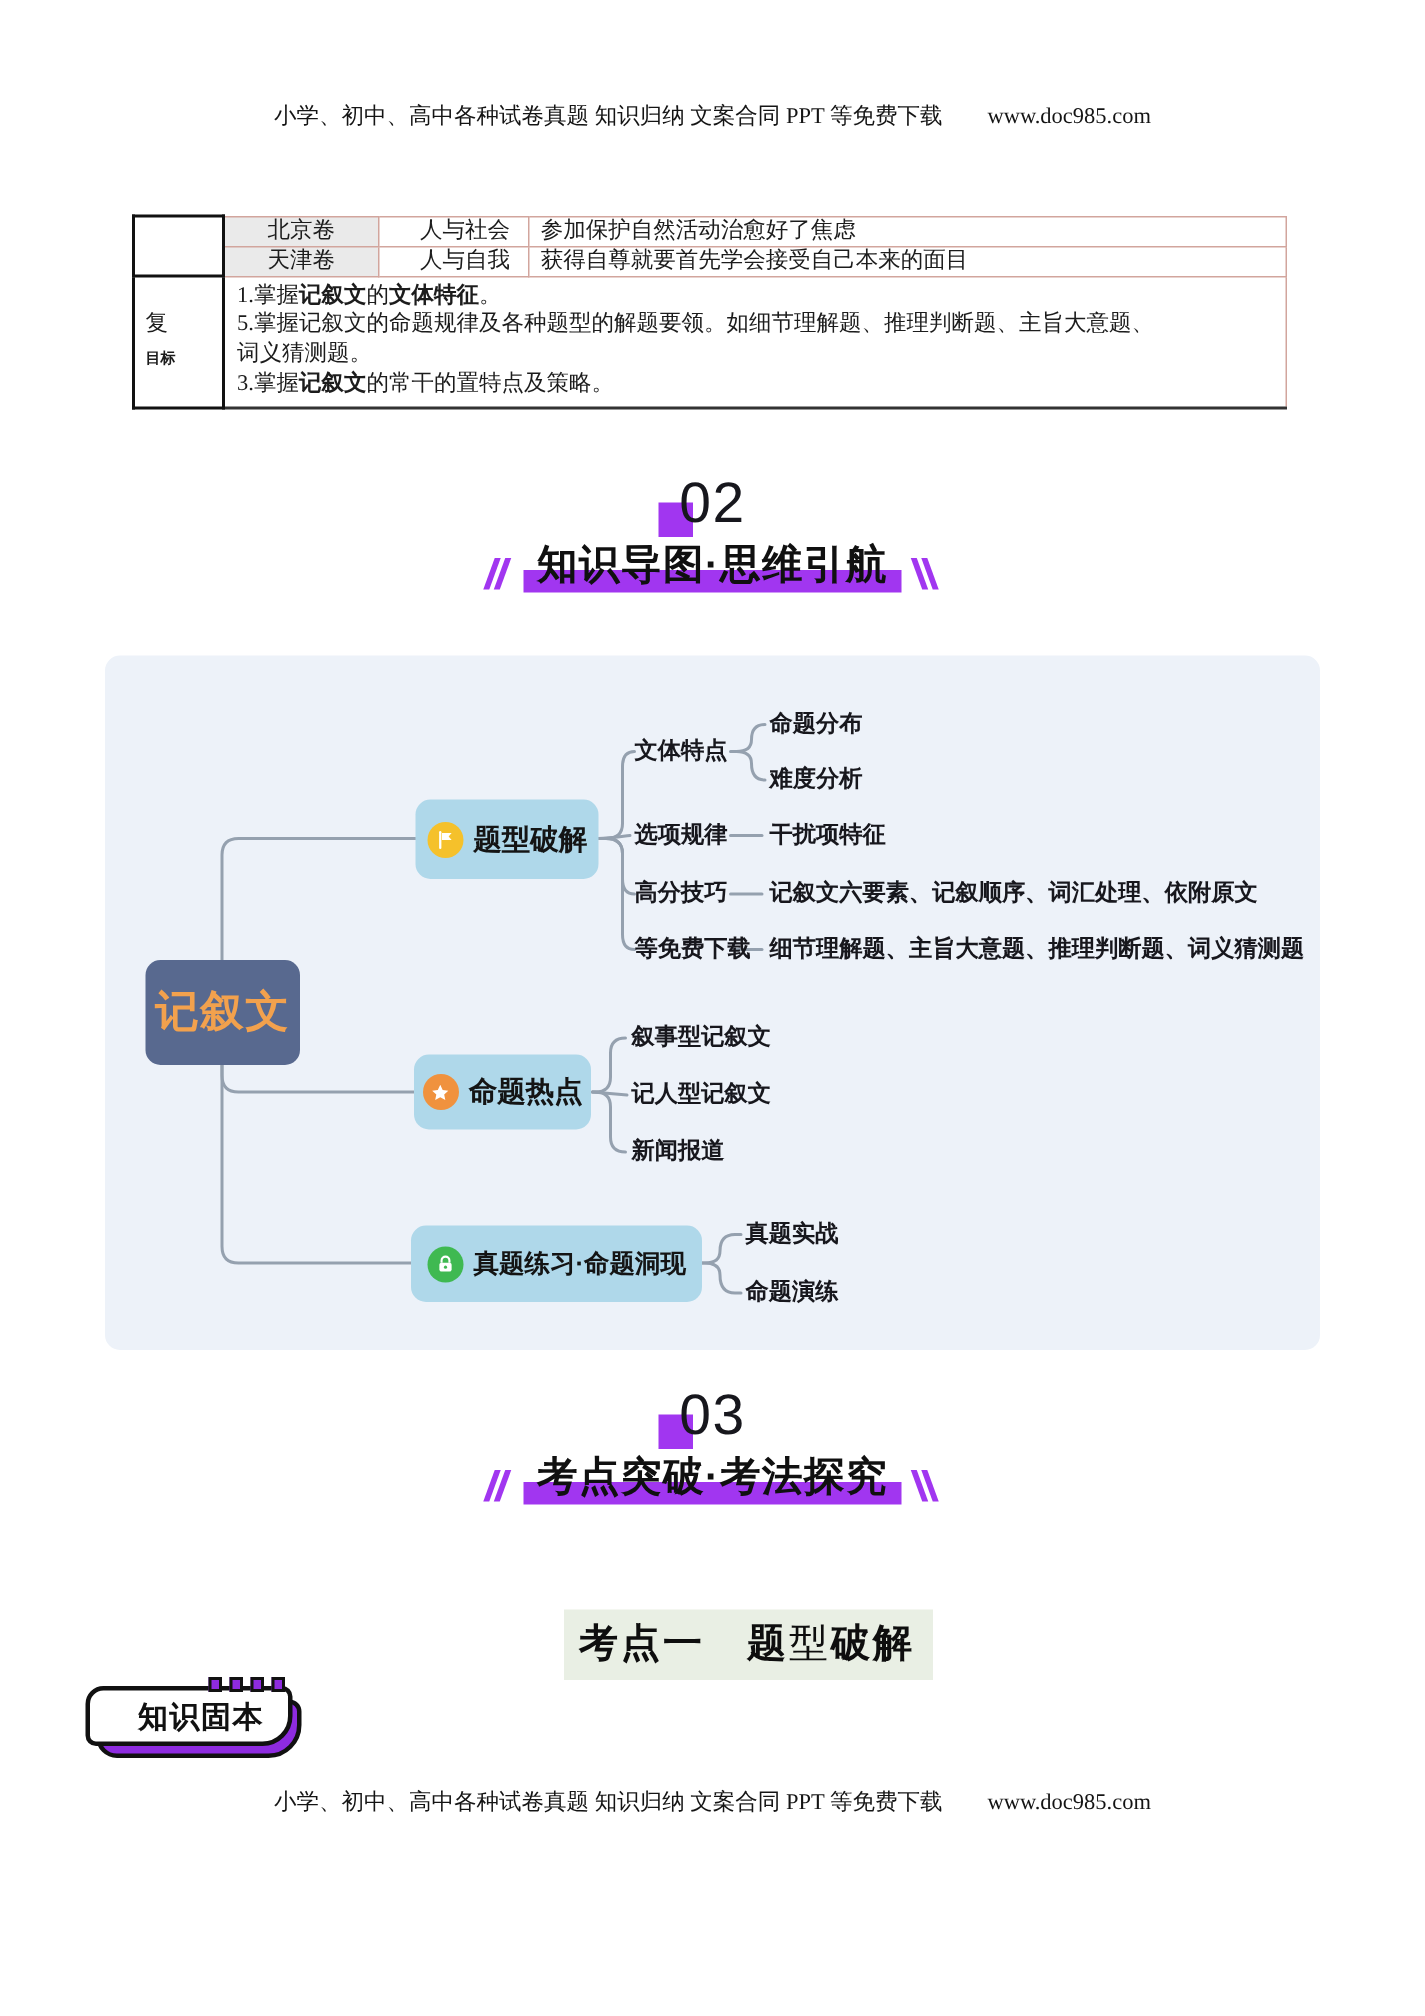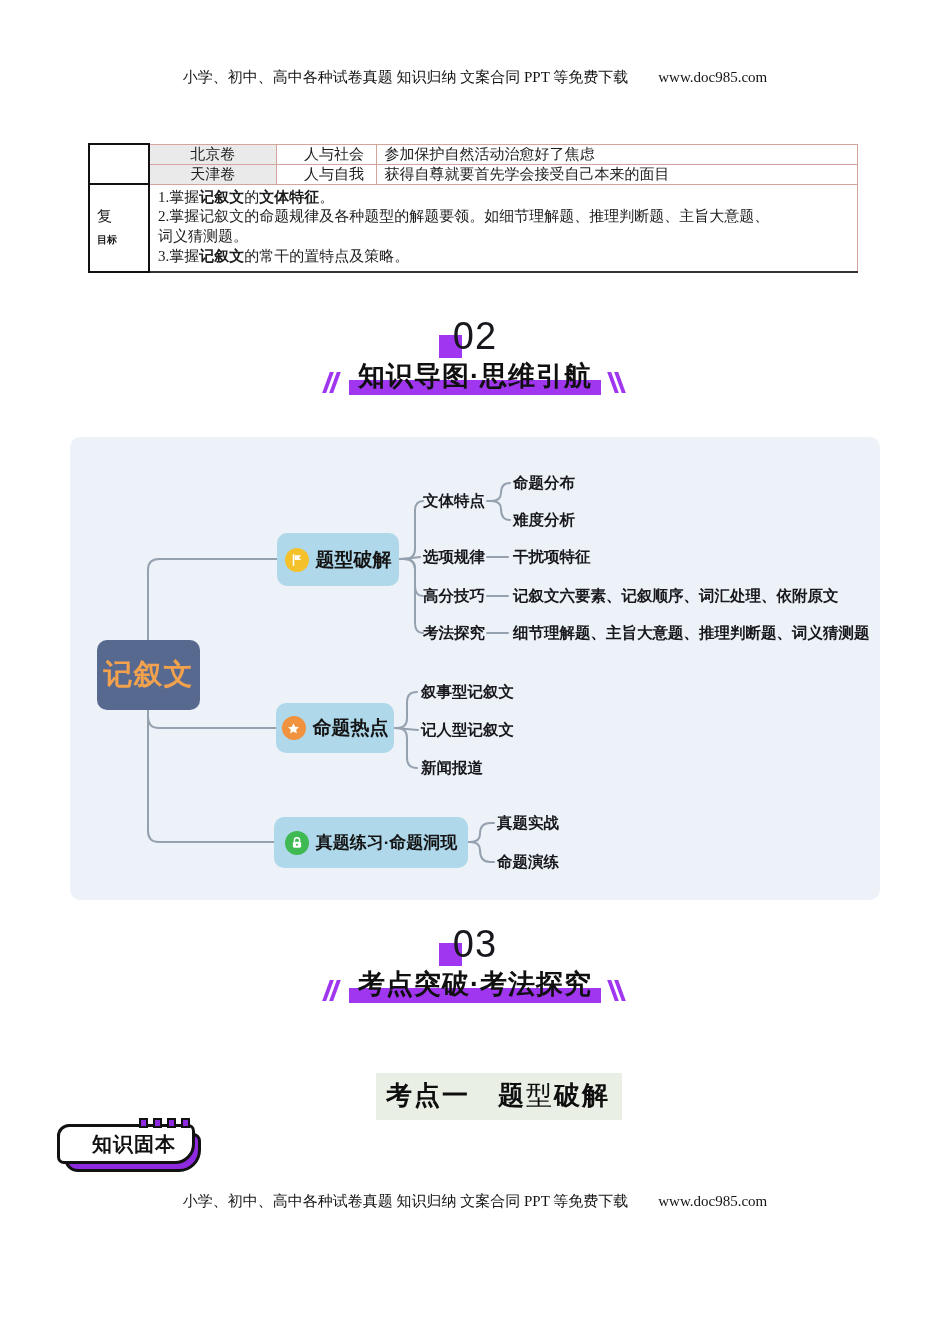--- a/index.html
+++ b/index.html
@@ -22,21 +22,21 @@
   
   #exam-table {
     position:absolute; left:88px; top:143px; width:770px;
     border-collapse:collapse; font-size:15px; color:#1c1c1c;
   }
   #exam-table td { border:1px solid #d2a59d; line-height:19px; }
   #exam-table td.c1 {
     width:60px; border-left:2px solid #111; border-right:2px solid #111;
     border-top:2px solid #111; border-bottom:2px solid #111;
   }
-  #exam-table td.c2 { width:127px; background:#eaeaea; text-align:center; }
+  #exam-table td.c2 { width:103px; background:#eaeaea; text-align:center; }
   #exam-table td.c3 { width:100px; text-align:center;padding-left:16px; }
   #exam-table td.c4 { text-align:left; padding-left:8px; }
   #exam-table tr.r1 td { height:20px; }
   #exam-table tr.r2 td { height:19px; }
   #exam-table td.goalhead { padding-left:7px; vertical-align:middle; line-height:22px; font-size:15px; }
   #exam-table td.goalhead .gh2 { font-size:10px; }
   #exam-table td.goals { padding:2px 6px 4px 8px; border-bottom:2px solid #333; }
   #exam-table td.goals div { line-height:19.5px; }
 
   
@@ -141,21 +141,21 @@
     <td class="c3">人与自我</td>
     <td class="c4">获得自尊就要首先学会接受自己本来的面目</td>
   </tr>
   <tr>
     <td class="c1 goalhead">
       <span>复</span><br>
       <span class="ht gh2">目标</span>
     </td>
     <td class="goals" colspan="3">
       <div><span>1.掌握</span><span class="ht">记叙文</span><span>的</span><span class="ht">文体特征</span><span>。</span></div>
-      <div><span>2.掌握记叙文的命题规律及各种题型的解题要领。如细节理解题、推理判断题、主旨大意题、</span><br><span>词义猜测题。</span></div>
+      <div><span>5.掌握记叙文的命题规律及各种题型的解题要领。如细节理解题、推理判断题、主旨大意题、</span><br><span>词义猜测题。</span></div>
       <div><span>3.掌握</span><span class="ht">记叙文</span><span>的常干的置特点及策略。</span></div>
     </td>
   </tr>
 </tbody>
   </table>
 
 <div class="section" id="section-02">
   <div class="sec-num">
     <span class="num-square"></span>
     <span class="num-text">02</span>
@@ -225,21 +225,21 @@
       <svg width="15" height="15" viewBox="0 0 24 24">
           <path d="M12 3.5 l2.6 5.6 6 .7 -4.4 4.1 1.2 5.9 -5.4 -3 -5.4 3 1.2 -5.9 -4.4 -4.1 6 -.7 z" fill="#fff"></path>
         </svg>
     </span>
     <span>命题热点</span>
   </div>
 
   <span class="mm-label" style="left:353px; top:54px;">文体特点</span>
   <span class="mm-label" style="left:353px; top:110px;">选项规律</span>
   <span class="mm-label" style="left:353px; top:149px;">高分技巧</span>
-  <span class="mm-label" style="left:353px; top:186px;">考法探究</span>
+  <span class="mm-label" style="left:353px; top:186px;">等免费下载</span>
 
   <span class="mm-label" style="left:443px; top:36px;">命题分布</span>
   <span class="mm-label" style="left:443px; top:73px;">难度分析</span>
   <span class="mm-label" style="left:443px; top:110px;">干扰项特征</span>
   <span class="mm-label" style="left:443px; top:149px;">记叙文六要素、记叙顺序、词汇处理、依附原文</span>
   <span class="mm-label" style="left:443px; top:186px;">细节理解题、主旨大意题、推理判断题、词义猜测题</span>
 
   <span class="mm-label" style="left:351px; top:245px;">叙事型记叙文</span>
   <span class="mm-label" style="left:351px; top:283px;">记人型记叙文</span>
   <span class="mm-label" style="left:351px; top:321px;">新闻报道</span>

